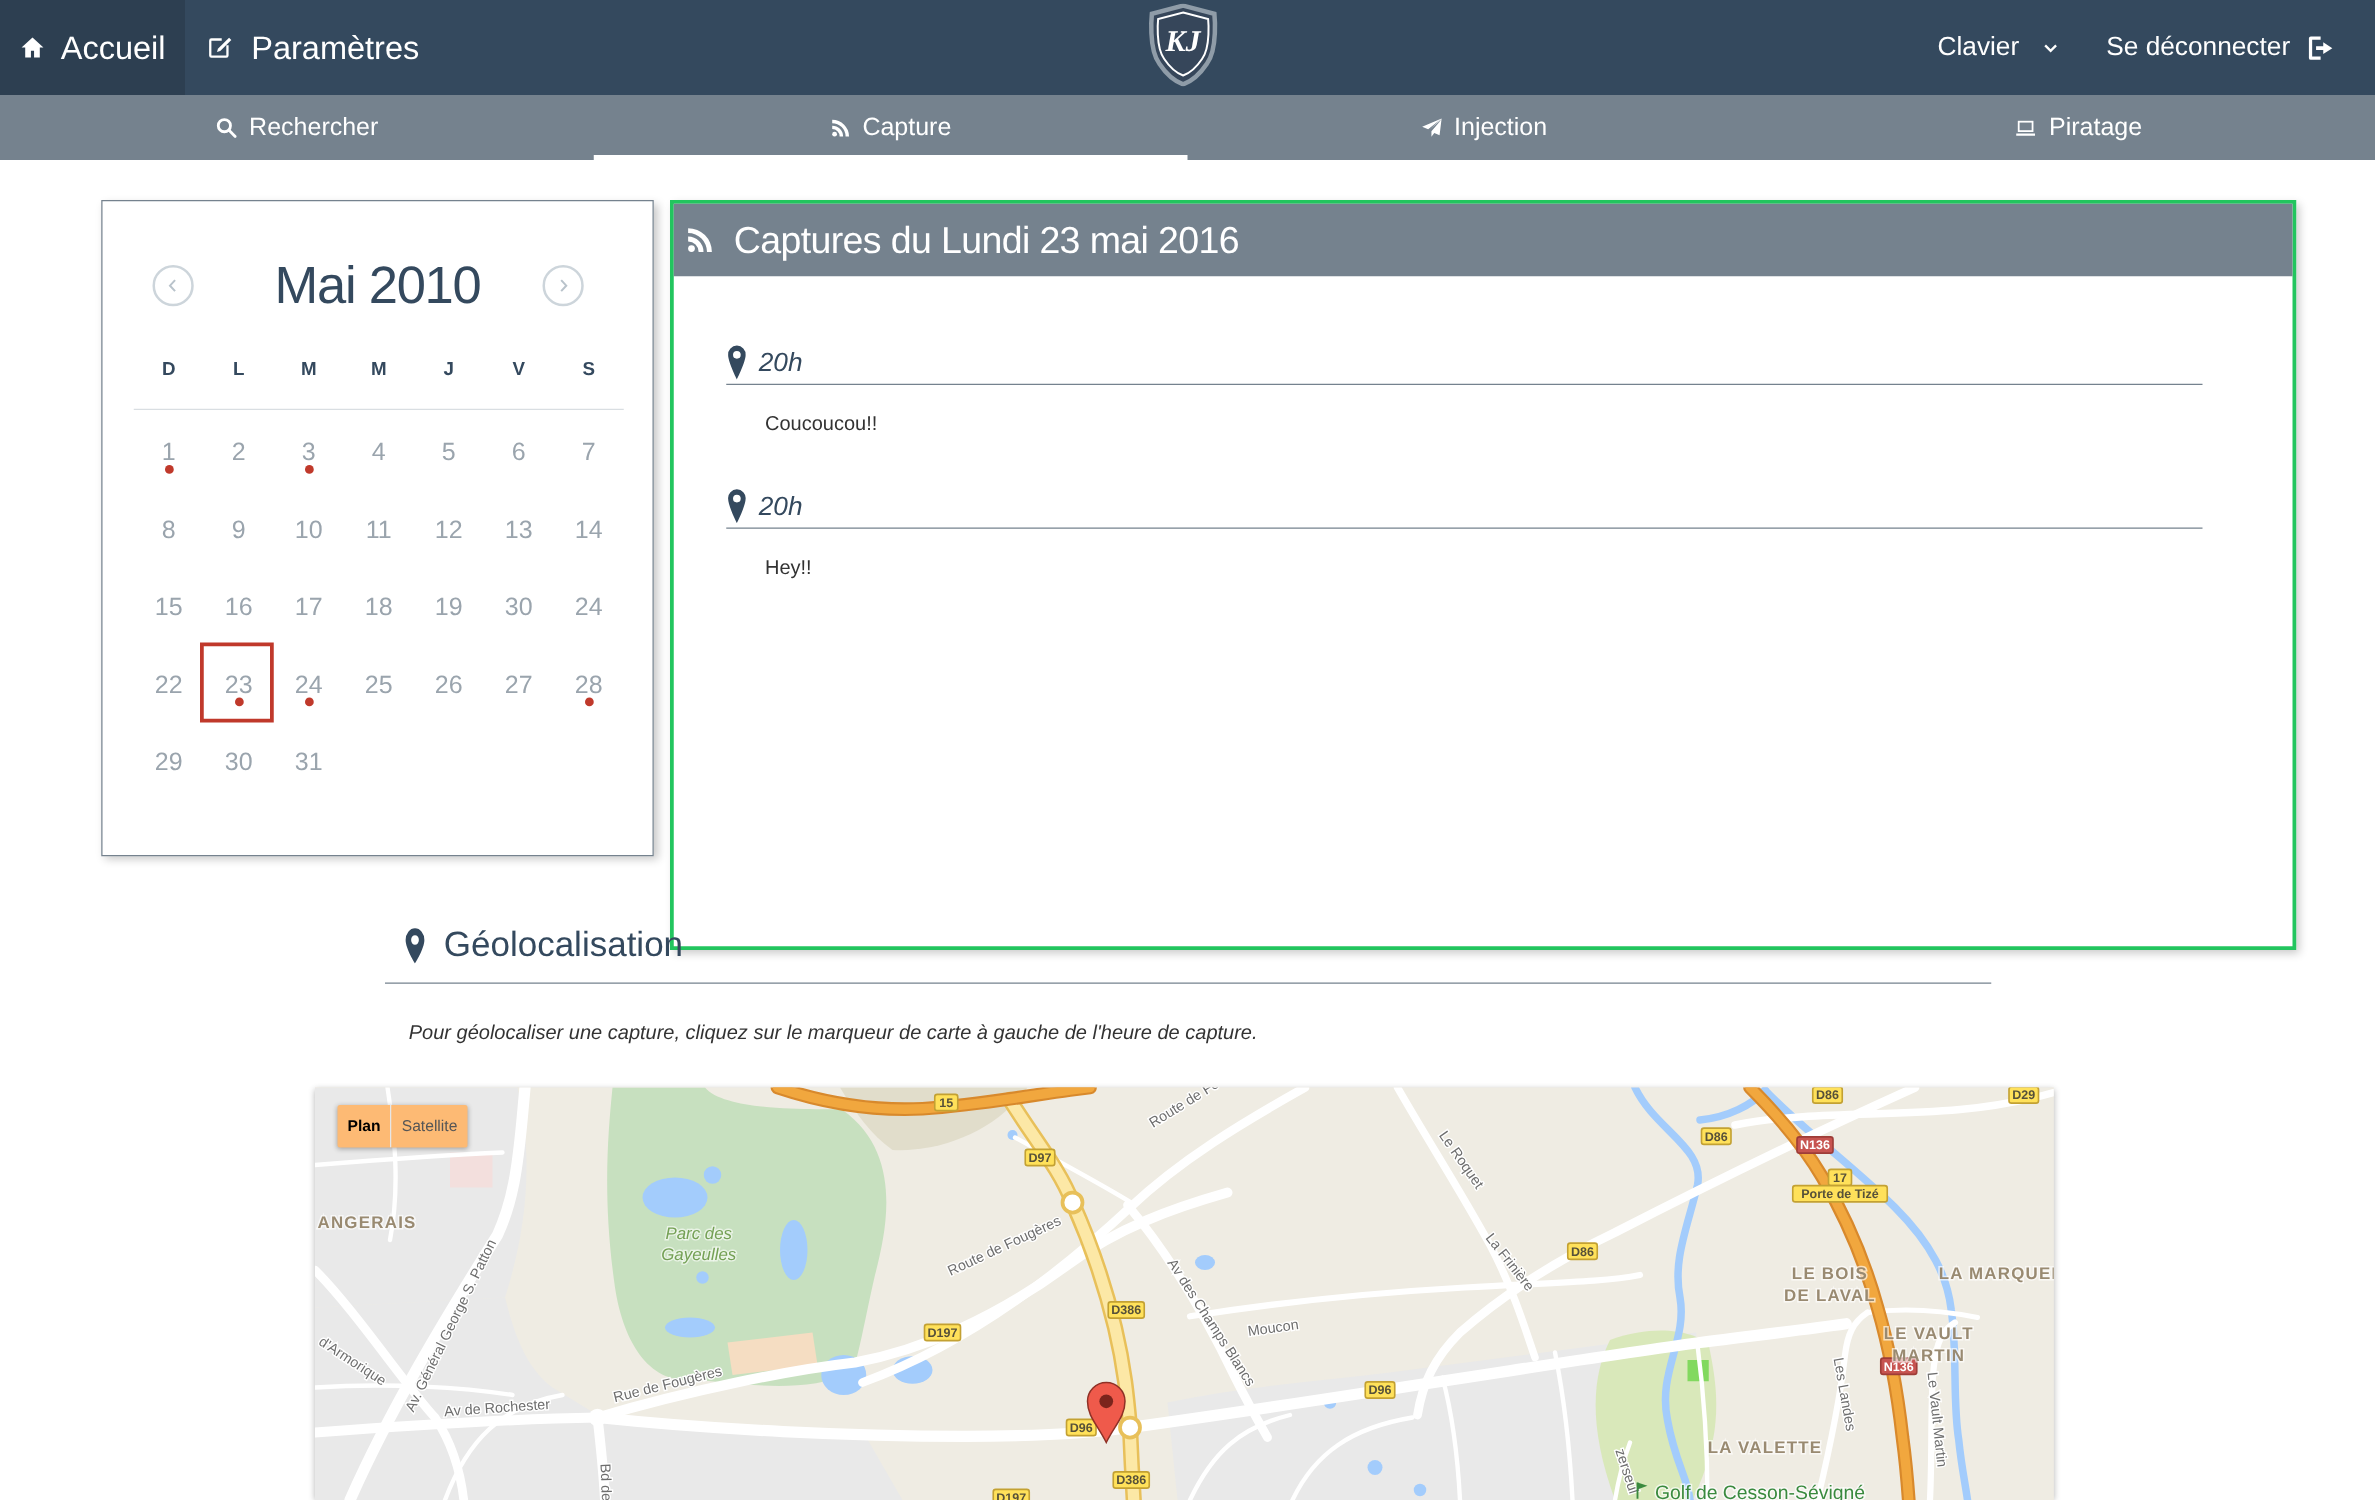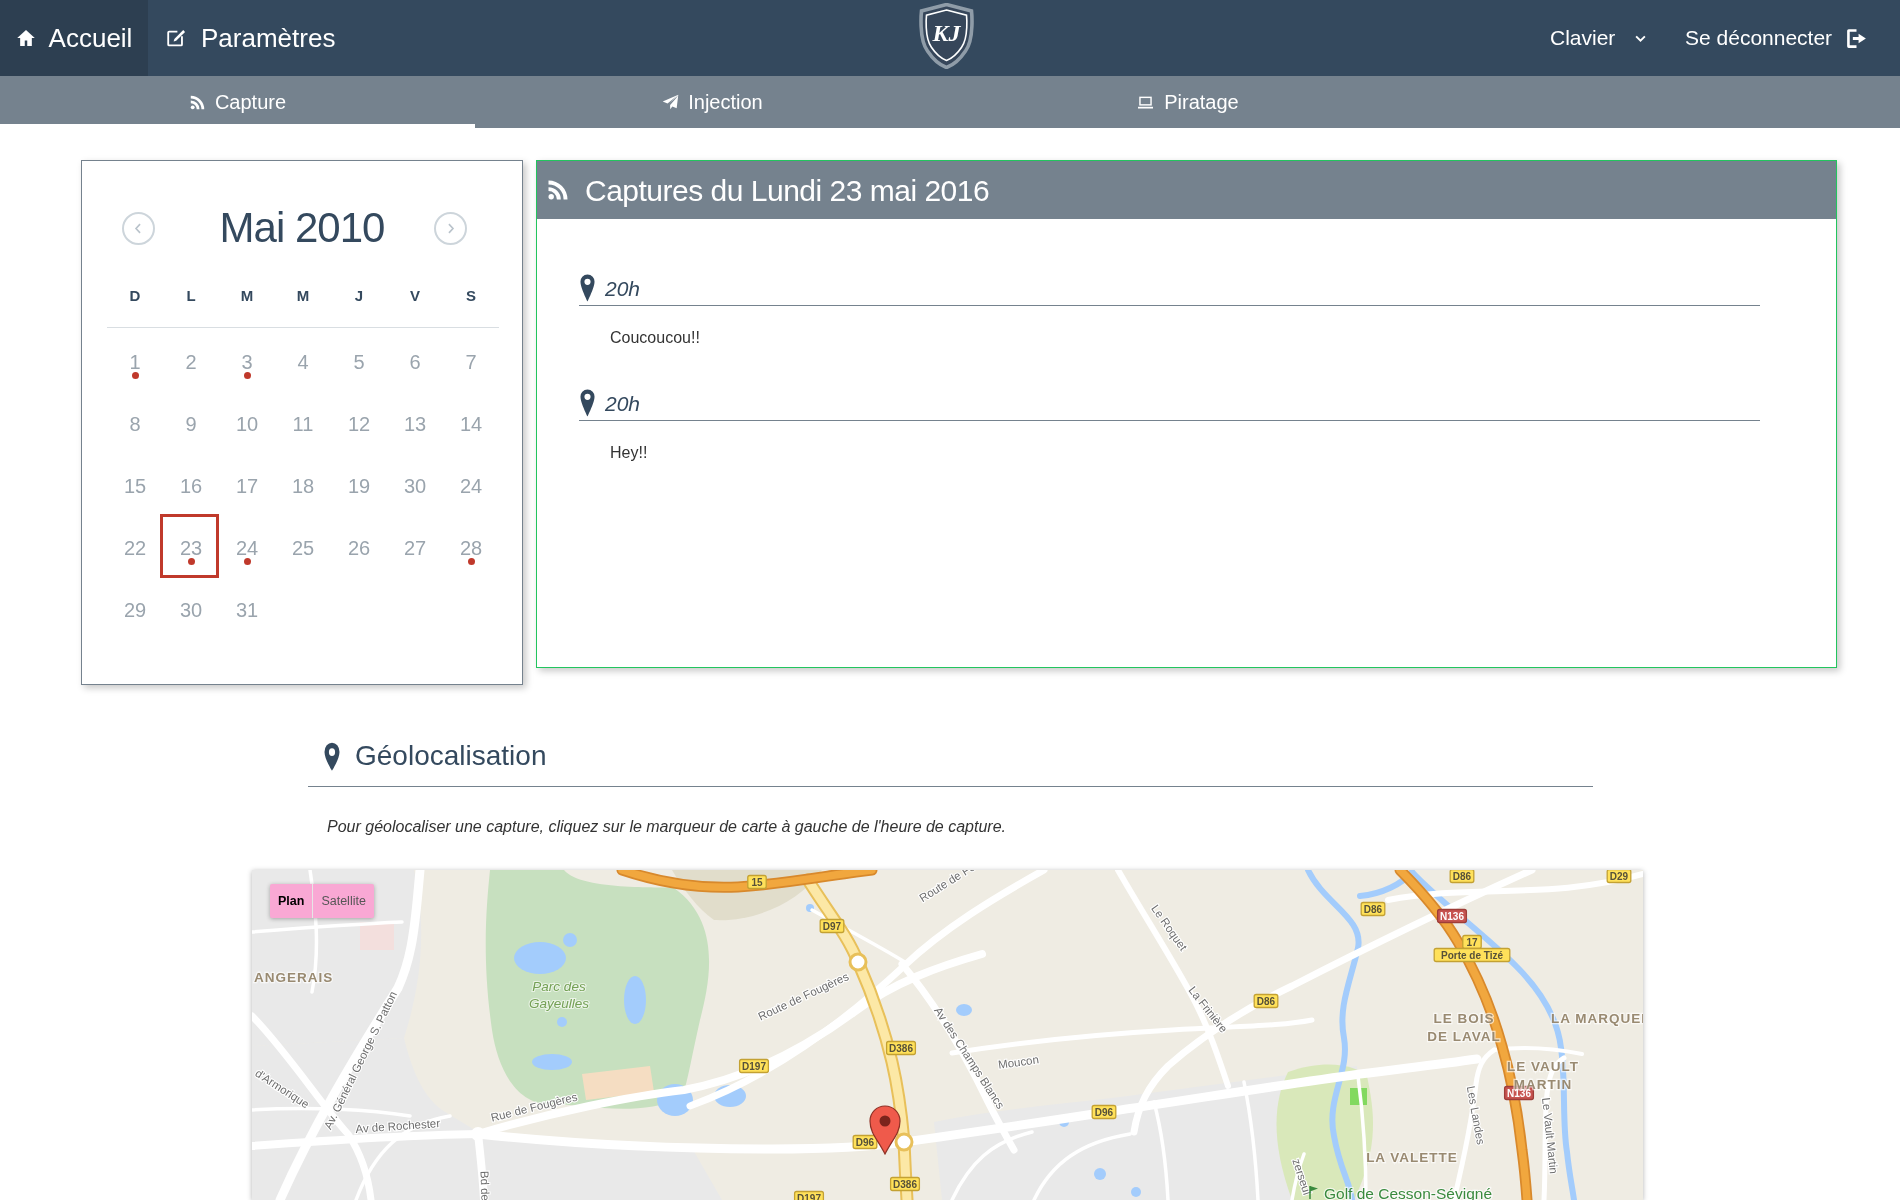--- a/index.html
+++ b/index.html
@@ -29,38 +29,38 @@
   .cal-title { position:absolute; top:44px; left:0; right:0; text-align:center; font-size:42px; line-height:46px; color:#34495e; letter-spacing:-1px; }
   .cal-dow { position:absolute; top:126px; left:25px; width:392px; display:flex; }
   .cal-dow span { flex:1; text-align:center; font-weight:bold; font-size:15px; color:#34495e; }
   .cal-hr { position:absolute; top:166px; left:25px; width:392px; border-top:1px solid #d9dee2; }
   .cal-grid { position:absolute; top:170px; left:25px; width:392px; display:flex; flex-wrap:wrap; }
   .cal-cell { width:56px; height:62px; position:relative; display:flex; align-items:center; justify-content:center; font-size:20px; color:#9aa4ad; }
   .cal-cell .dot { position:absolute; left:50%; top:50%; width:7px; height:7px; margin:10px 0 0 -3.5px; border-radius:50%; background:#c0392b; }
   .cal-cell .sel { position:absolute; left:50%; top:50%; width:59px; height:64px; margin:-34px 0 0 -31px; border:3px solid #c0392b; }
 
   
-  .panel { position:absolute; left:536px; top:160px; width:1301px; height:508px; background:#fff; border:1px solid #22c55e; box-shadow:3px 3px 7px rgba(0,0,0,.22); }
+  .panel { position:absolute; left:536px; top:160px; width:1301px; height:600px; background:#fff; border:3px solid #22c55e; box-shadow:3px 3px 7px rgba(0,0,0,.22); }
   .panel-head { position:absolute; left:0; top:0; right:0; height:58px; background:#75828e; color:#fff; }
   .panel-head .ico { position:absolute; left:9px; top:17px; color:#fff; }
   .panel-head .ttl { position:absolute; left:48px; top:13px; font-size:30px; letter-spacing:-0.5px; }
   .entry-ico { position:absolute; color:#34495e; }
   .entry-time { position:absolute; font-size:21px; font-style:italic; color:#34495e; }
   .entry-hr { position:absolute; left:42px; width:1181px; border-top:1px solid #75828e; }
   .entry-txt { position:absolute; left:43px; font-size:16px; color:#333;margin-left:30px; }
 
   
   .geo-ico { position:absolute; left:324px; top:742px; color:#34495e; }
   .geo-title { position:absolute; left:355px; top:740px; font-size:28px; line-height:32px; color:#34495e; }
   .geo-hr { position:absolute; left:308px; top:786px; width:1285px; border-top:1px solid #75828e; }
   .geo-desc { position:absolute; left:327px; top:818px; font-size:16px; color:#333;font-style:italic; }
 
   
   .map { position:absolute; left:252px; top:870px; width:1391px; height:330px; box-shadow:0 1px 5px rgba(0,0,0,.3); background:#efece3; }
-  .map-controls { position:absolute; left:18px; top:14px; height:34px; display:flex; background:#f9a8d4; border-radius:2px; box-shadow:0 1px 4px rgba(0,0,0,.3); overflow:hidden; }
+  .map-controls { position:absolute; left:18px; top:14px; height:34px; display:flex; background:#fdba74; border-radius:2px; box-shadow:0 1px 4px rgba(0,0,0,.3); overflow:hidden; }
   .map-controls .mbtn { padding:0 8px; display:flex; align-items:center; font-size:12.5px; color:#565656; cursor:pointer; }
   .map-controls .mbtn.active { color:#000; font-weight:bold; }
   .map-controls .mdiv { width:1px; background:#e6e6e6; }
   text.lbl-road { fill:#6e6e6e; font-size:11.5px; font-family:"Liberation Sans",sans-serif; paint-order:stroke; stroke:#ffffff; stroke-width:2.2px; }
   text.lbl-area { fill:#998a71; font-size:13.5px; font-weight:bold; letter-spacing:1px; font-family:"Liberation Sans",sans-serif; paint-order:stroke; stroke:rgba(255,255,255,.65); stroke-width:2.4px; }
   text.lbl-park { fill:#74a055; font-size:13.5px; font-style:italic; font-family:"Liberation Sans",sans-serif; paint-order:stroke; stroke:rgba(255,255,255,.6); stroke-width:2.2px; }
   text.lbl-poi { fill:#3a8a3e; font-size:15.5px; font-family:"Liberation Sans",sans-serif; paint-order:stroke; stroke:rgba(255,255,255,.7); stroke-width:2.4px; }
   text.badge-txt-y { fill:#575139; font-size:10px; font-weight:bold; font-family:"Liberation Sans",sans-serif; }
   text.badge-txt-r { fill:#ffffff; font-size:10px; font-weight:bold; font-family:"Liberation Sans",sans-serif; }
 </style>
@@ -105,20 +105,29 @@
     <span class="ico">
       <svg width="25" height="25" viewBox="0 0 24 24">
           <path d="M12 3H4.5A1.5 1.5 0 0 0 3 4.5v15A1.5 1.5 0 0 0 4.5 21H12v-2.5H5.5v-13H12z" fill="#fff"></path>
           <path d="M14 7.5v3H8.5v3H14v3l7-4.5z" fill="#fff"></path>
         </svg>
     </span>
   </div>
 </div>
 
 <div class="tabbar" id="tabbar">
+    <div class="tab">
+      <span class="ico">
+        <svg width="18" height="18" viewBox="0 0 24 24" fill="none" stroke="#fff" stroke-width="3">
+          <circle cx="10" cy="10" r="6.5"></circle>
+          <line x1="15" y1="15" x2="21.5" y2="21.5" stroke-linecap="round"></line>
+        </svg>
+      </span>
+      <span>Rechercher</span>
+    </div>
     <div class="tab active">
       <span class="ico">
         <svg width="17" height="17" viewBox="0 0 24 24" fill="#fff">
           <circle cx="5.2" cy="18.8" r="2.7"></circle>
           <path d="M2.5 9.2v3.9a8.4 8.4 0 0 1 8.4 8.4h3.9A12.3 12.3 0 0 0 2.5 9.2z"></path>
           <path d="M2.5 2.5v3.9A15.1 15.1 0 0 1 17.6 21.5h3.9A19 19 0 0 0 2.5 2.5z"></path>
         </svg>
       </span>
       <span>Capture</span>
     </div>

